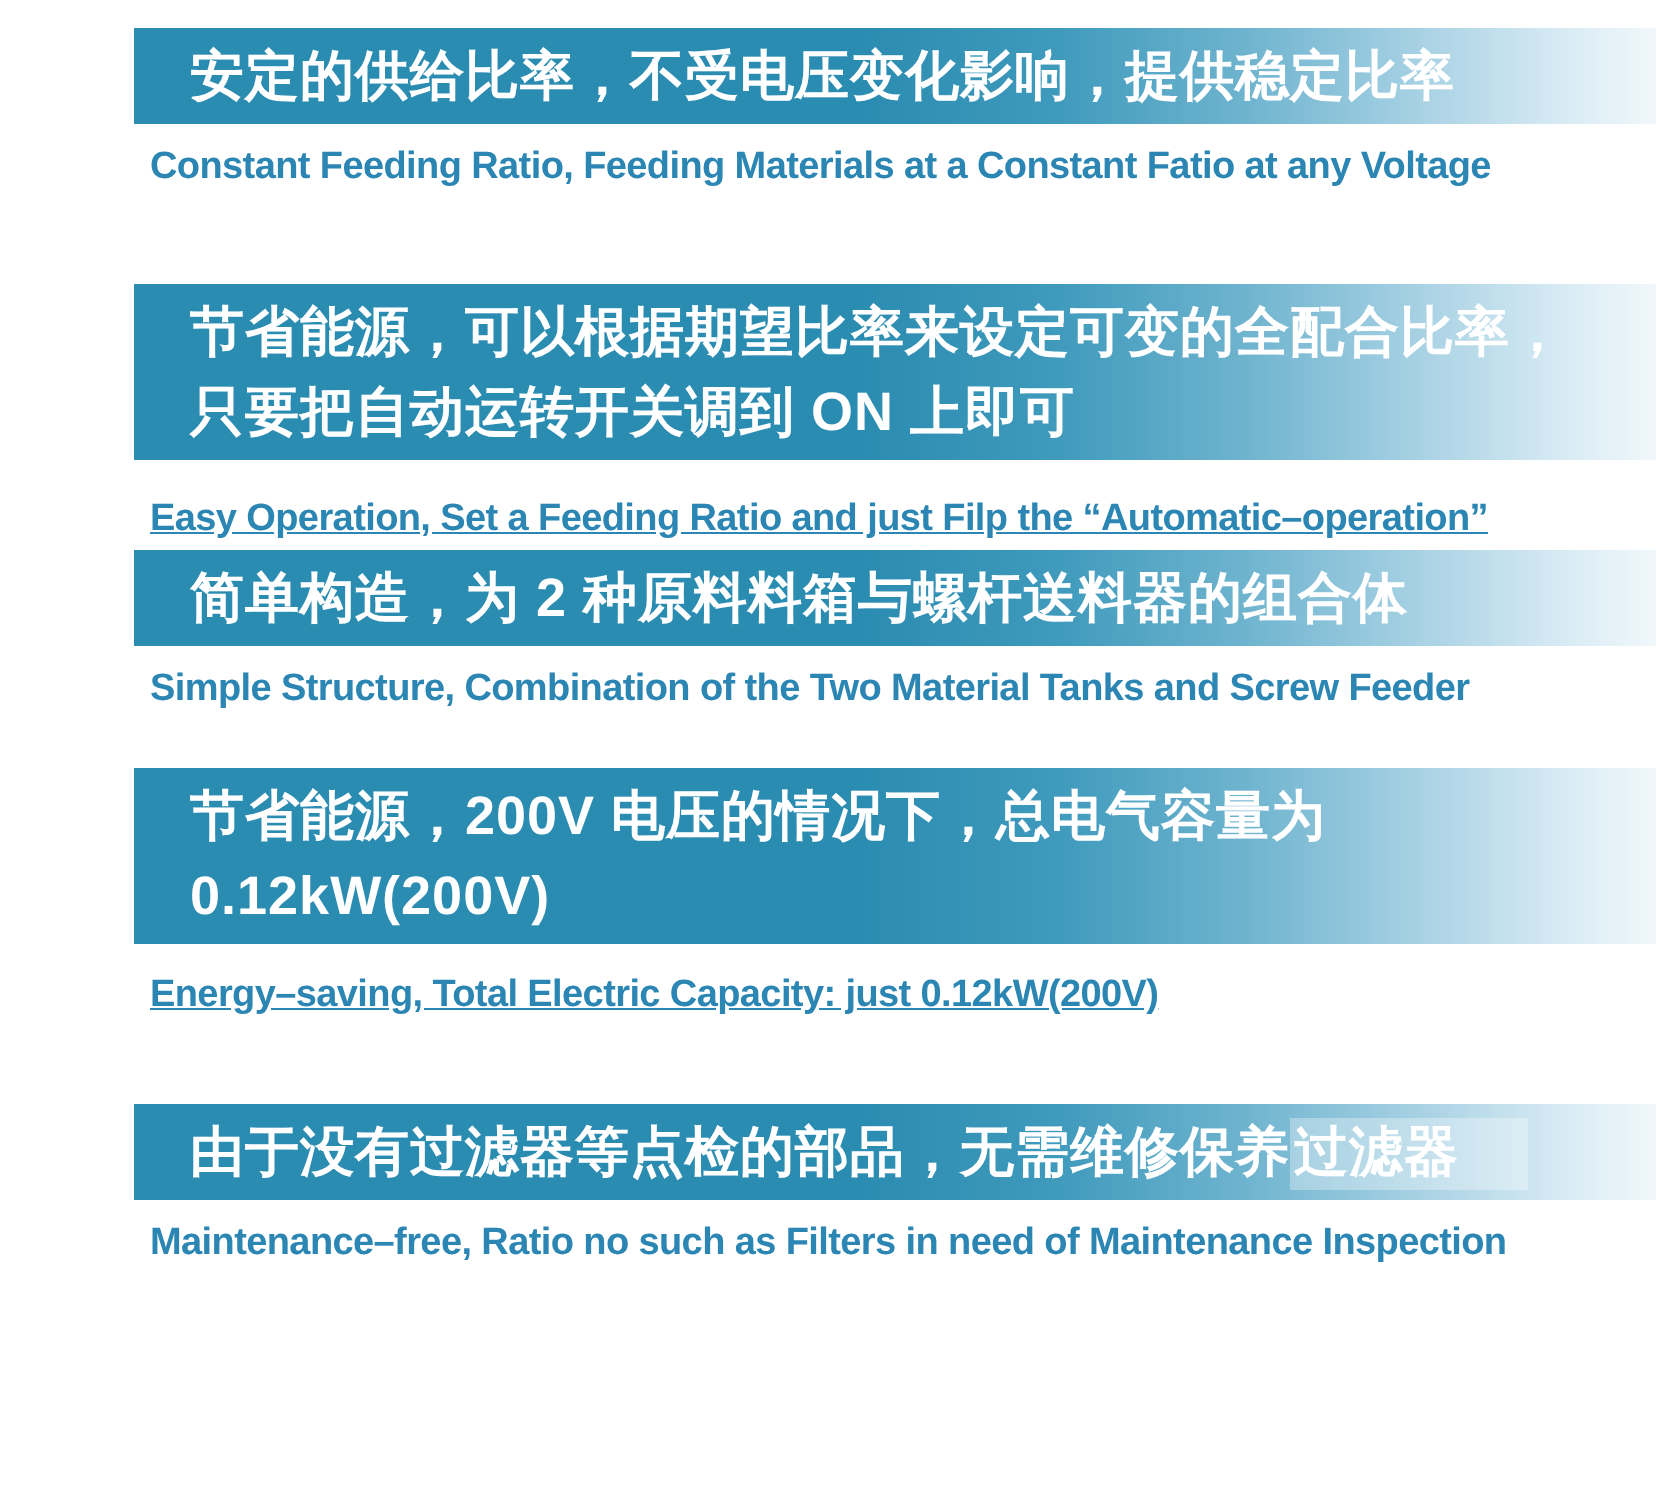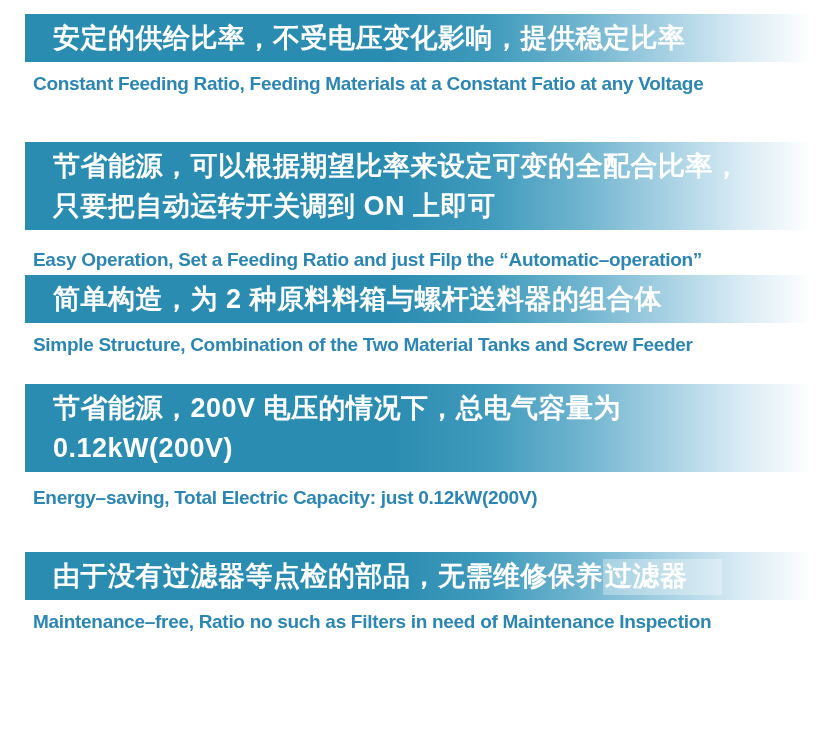--- a/index.html
+++ b/index.html
@@ -8,20 +8,21 @@
     background: #ffffff;
   }
   body {
     width: 828px;
     height: 746px;
     overflow: hidden;
     font-family: "Liberation Sans", "DejaVu Sans", sans-serif;
   }
   .page {
     padding-top: 14px;
+    padding-left: 42px;
   }
   .section { }
   .banner {
     margin-left: 25px;
     width: 795px;
     box-sizing: border-box;
     padding: 4px 0 4px 28px;
     background: linear-gradient(90deg,
       #2b8cb1 0%, #2b8cb1 46%,
       #3f9abc 58%, #6fb4cf 70%,
@@ -38,21 +39,21 @@
     margin-left: 33px;
     color: #2c86b4;
     font-weight: bold;
     font-size: 19px;
     line-height: 22px;
     letter-spacing: -0.3px;
     white-space: nowrap;
   }
   .subtitle.two-line { line-height: 30px; }
   .mt-sub   { margin-top: 11px; }
-  .mt-sub-lg{ margin-top: 15px; }
+  .mt-sub-lg{ margin-top: 15px; text-decoration: underline; }
   .mt-b2 { margin-top: 47px; }
   .mt-b3 { }
   .mt-b4 { margin-top: 28px; }
   .mt-b5 { margin-top: 43px; }
   .hl {
     background: rgba(255,255,255,0.32);
     padding: 2px 34px 4px 2px;
   }
 </style>
 </head>

